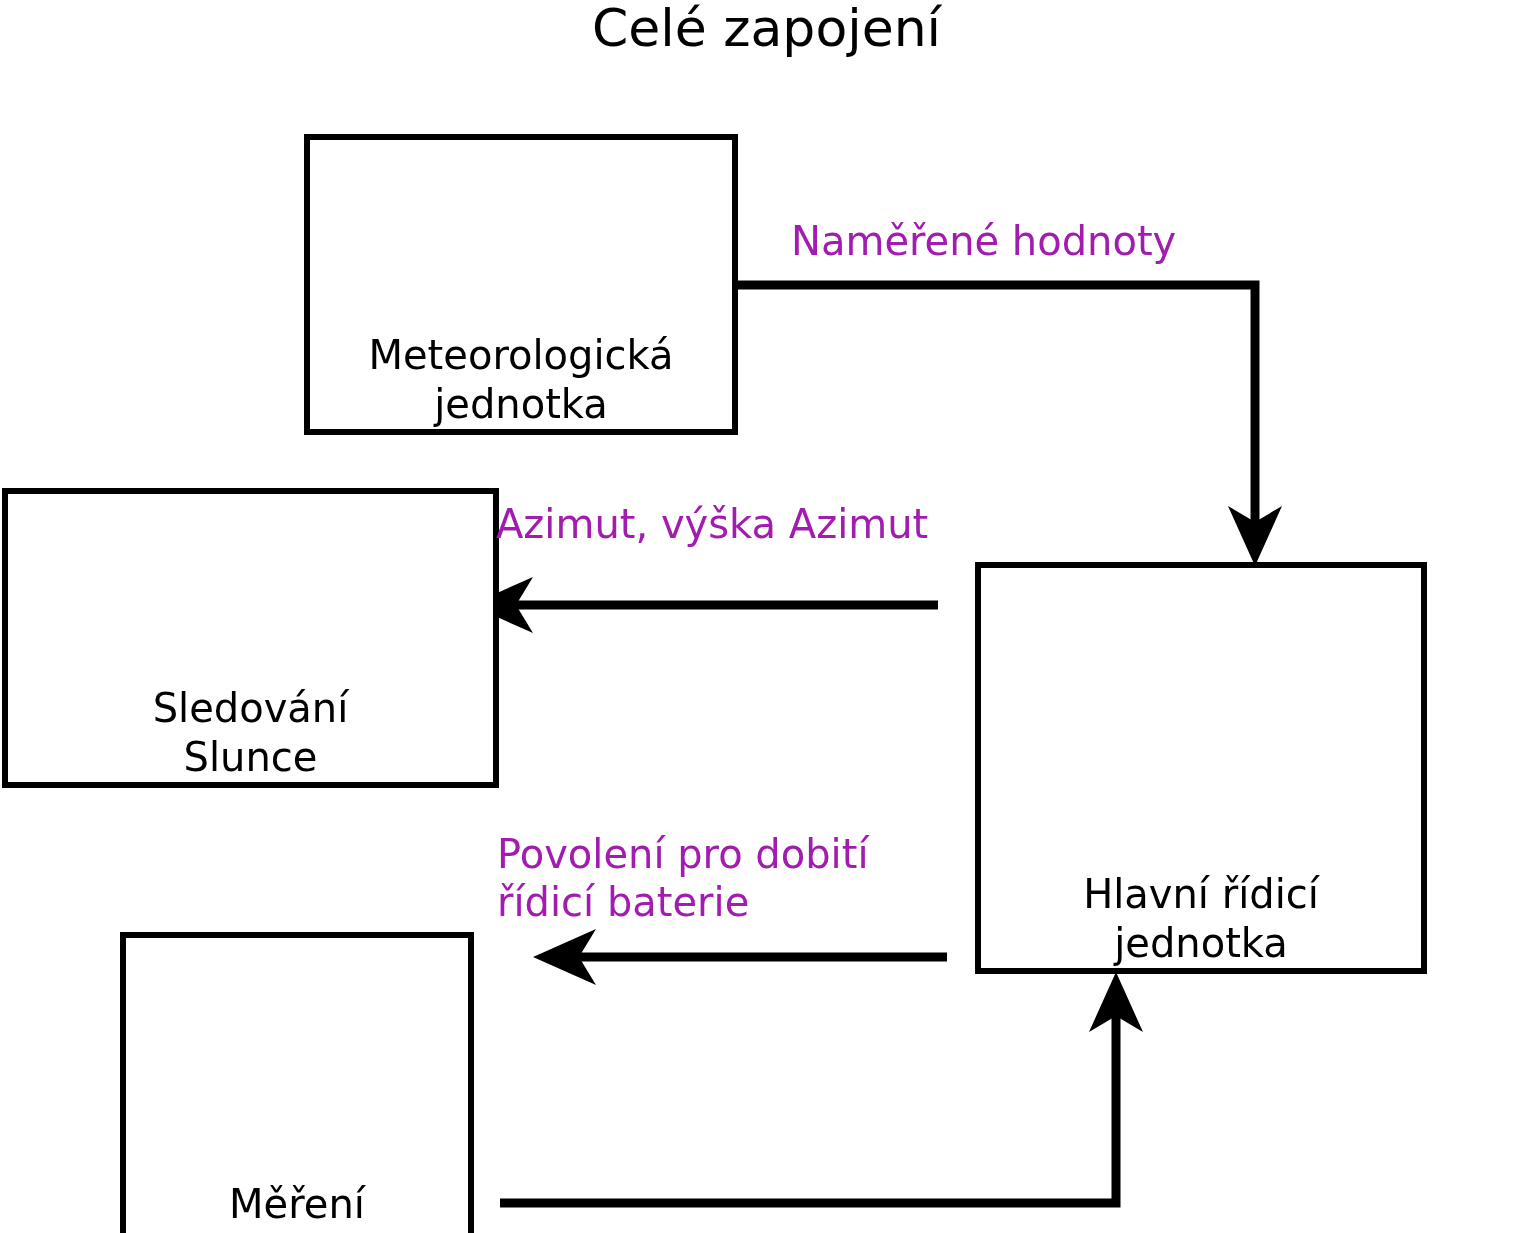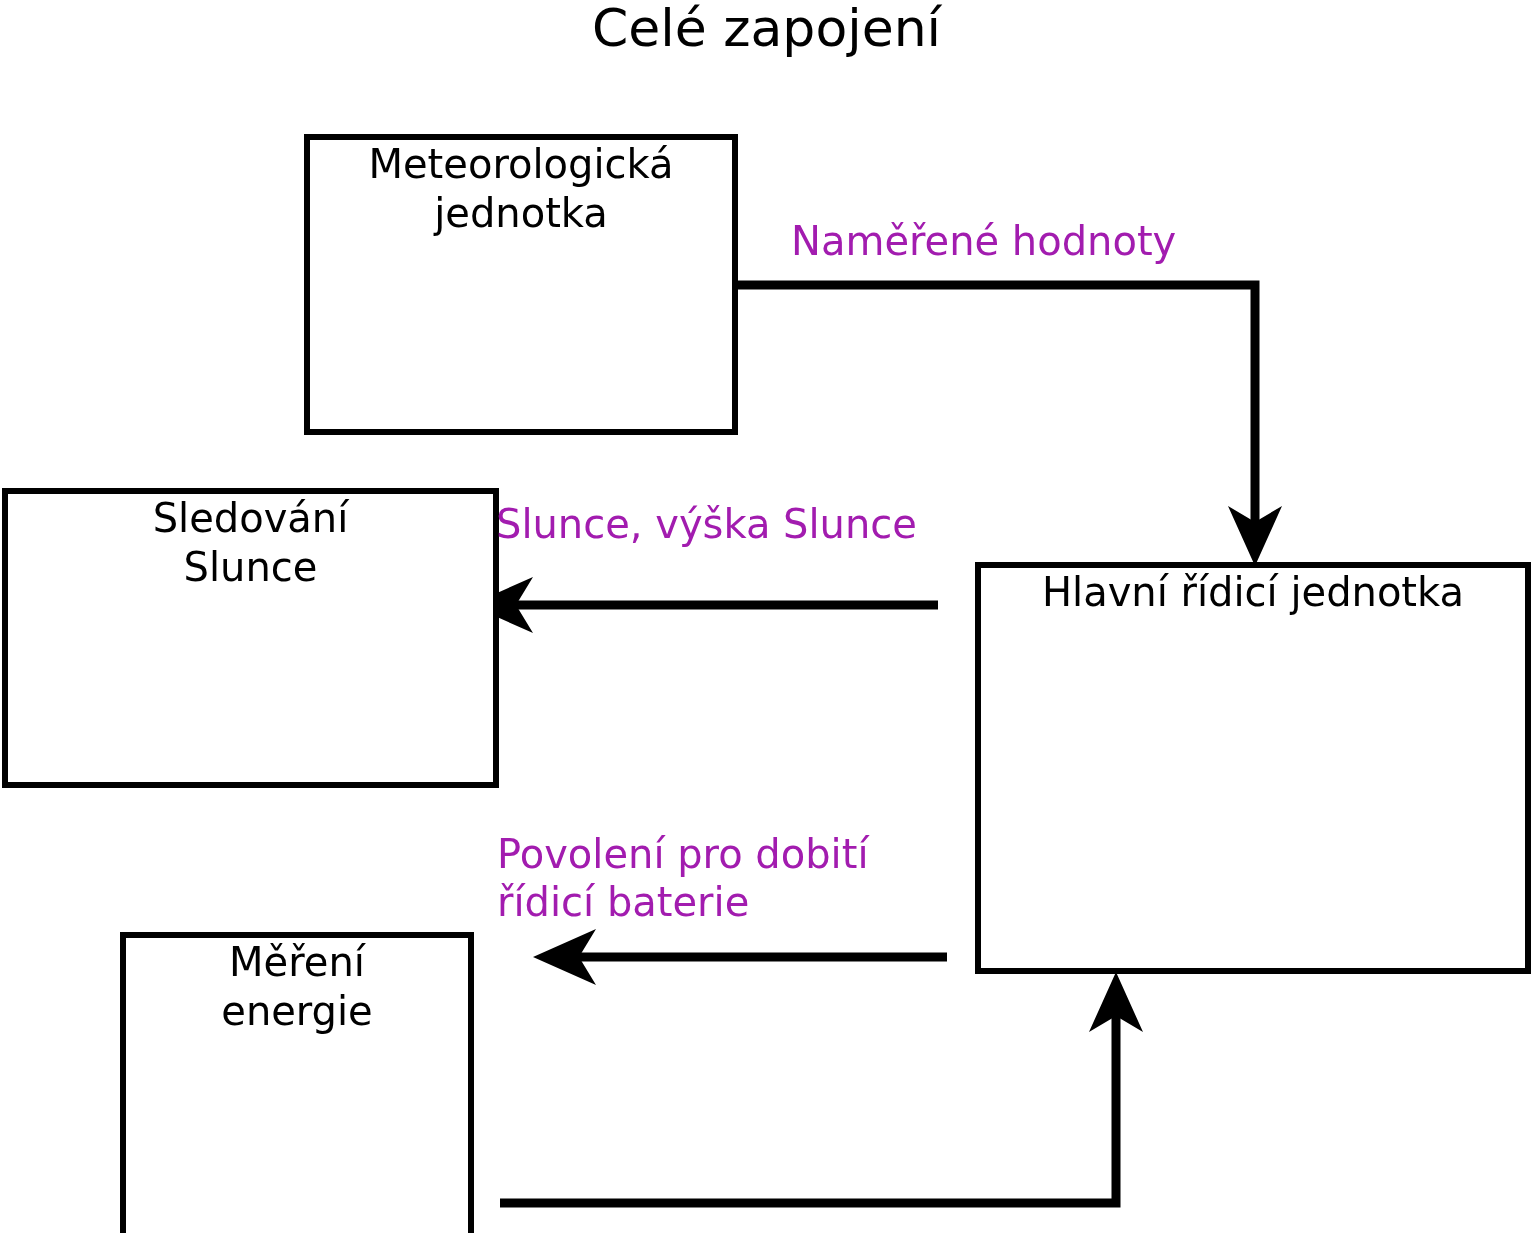--- a/index.html
+++ b/index.html
@@ -22,21 +22,21 @@
     top: 0;
     width: 1533px;
     height: 1233px;
   }
   .node-box {
     position: absolute;
     box-sizing: border-box;
     border: 6px solid #000000;
     background: #ffffff;
     display: flex;
-    align-items: flex-start;
+    align-items: flex-end;
     justify-content: center;
     text-align: center;
   }
   .node-label {
     font-size: 40px;
     line-height: 1.22;
     white-space: pre-line;
     color: #000000;
     padding: 0 10px;
   }
@@ -55,21 +55,21 @@
     text-align: center;
     font-size: 52px;
     line-height: 1.0;
     letter-spacing: 0px;
     color: #000000;
   }
 
   
   #node-meteo      { left: 304px;  top: 134px;  width: 434px;  height: 301px; }
   #node-sun        { left: 2px;    top: 488px;  width: 497px;  height: 300px; }
-  #node-main       { left: 975px;  top: 562px;  width: 556px;  height: 412px; }
+  #node-main       { left: 975px;  top: 562px;  width: 452px;  height: 412px; }
   #node-energy     { left: 120px;  top: 932px;  width: 354px;  height: 352px; }
 
   
   #label-measured-values   { left: 791px;  top: 217px; }
   #label-azimuth-elevation { left: 496px;  top: 500px; }
   #label-charge-permission { left: 497px;  top: 830px; }
   #label-measured-percent  { left: 536px;  top: 1140px; }
 </style>
 </head>
 <body>
@@ -114,17 +114,17 @@
   <div class="node-box" id="node-main">
     <span class="node-label">Hlavní řídicí jednotka</span>
   </div>
 
   <div class="node-box" id="node-energy">
     <span class="node-label">Měření
 energie</span>
   </div>
 
   <div class="edge-label" id="label-measured-values">Naměřené hodnoty</div>
-  <div class="edge-label" id="label-azimuth-elevation">Slunce, výška Slunce</div>
+  <div class="edge-label" id="label-azimuth-elevation">Azimut, výška Azimut</div>
   <div class="edge-label" id="label-charge-permission">Povolení pro dobití
 řídicí baterie</div>
 
 </div>
 
 </body></html>

